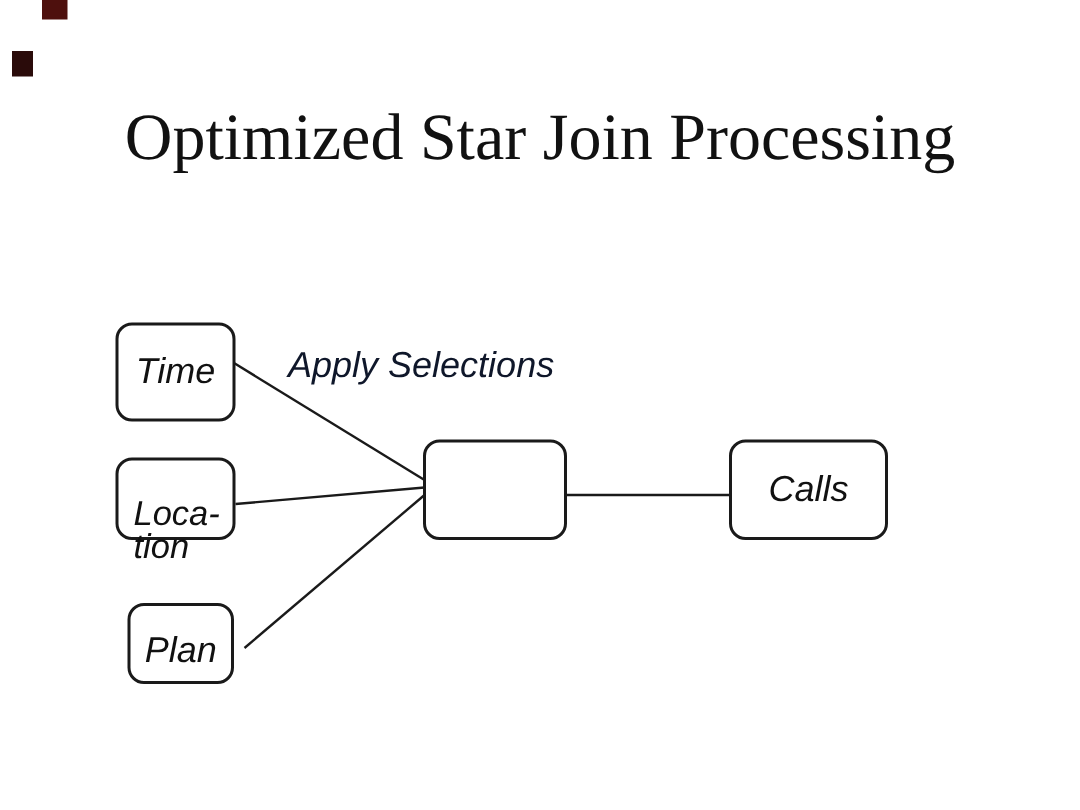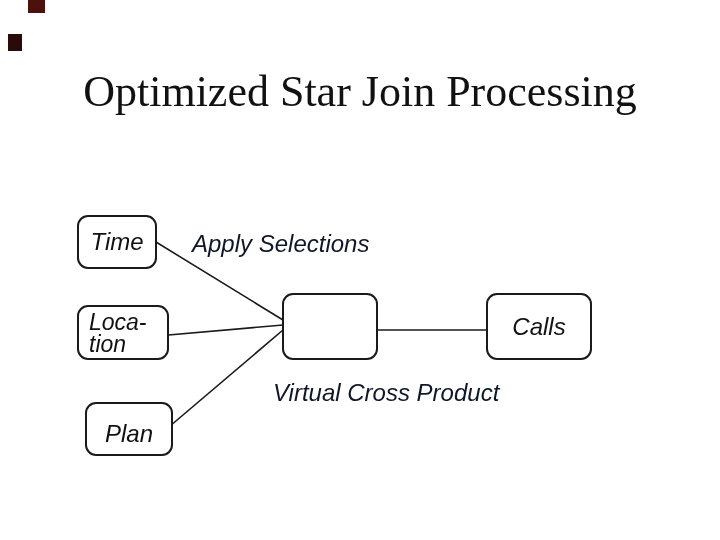--- a/index.html
+++ b/index.html
@@ -41,25 +41,25 @@
     box-sizing: border-box;
     background: #ffffff;
     border: 2px solid #1a1a1a;
     border-radius: 11px;
     font-style: italic;
     font-size: 24px;
     color: #111111;
   }
   .box.center { display: flex; align-items: center; justify-content: center; }
 
-  .box.time     { left: 77px;  top: 215px; width: 80px; height: 54px; }
-  .box.location { left: 77px;  top: 305px; width: 92px; height: 55px;
-                  padding: 4px 0 0 10px; line-height: 22px; font-size: 23px; }
+  .box.time     { left: 77px;  top: 215px; width: 80px; height: 66px; }
+  .box.location { left: 77px;  top: 305px; width: 80px; height: 55px;
+                  padding: 24px 0 0 10px; line-height: 22px; font-size: 23px; }
   .box.location .bl { display: block; }
-  .box.plan     { left: 85px;  top: 402px; width: 88px; height: 54px; padding-top: 10px; }
+  .box.plan     { left: 85px;  top: 402px; width: 71px; height: 54px; padding-top: 10px; }
   .box.join     { left: 282px; top: 293px; width: 96px; height: 67px; }
   .box.calls    { left: 486px; top: 293px; width: 106px; height: 67px; }
 
   .ann {
     position: absolute;
     font-style: italic;
     font-size: 24px;
     color: #0f172a;
     white-space: nowrap;
     line-height: 28px;
@@ -101,16 +101,15 @@
     <span></span>
   </div>
 
   <div class="box calls center">
     <span>Calls</span>
   </div>
 
   <div class="ann apply">Apply Selections</div>
 
   <div class="ann vcp">
-    <div>Virtual Cross Product</div>
   </div>
 
 </div>
 
 </body></html>

